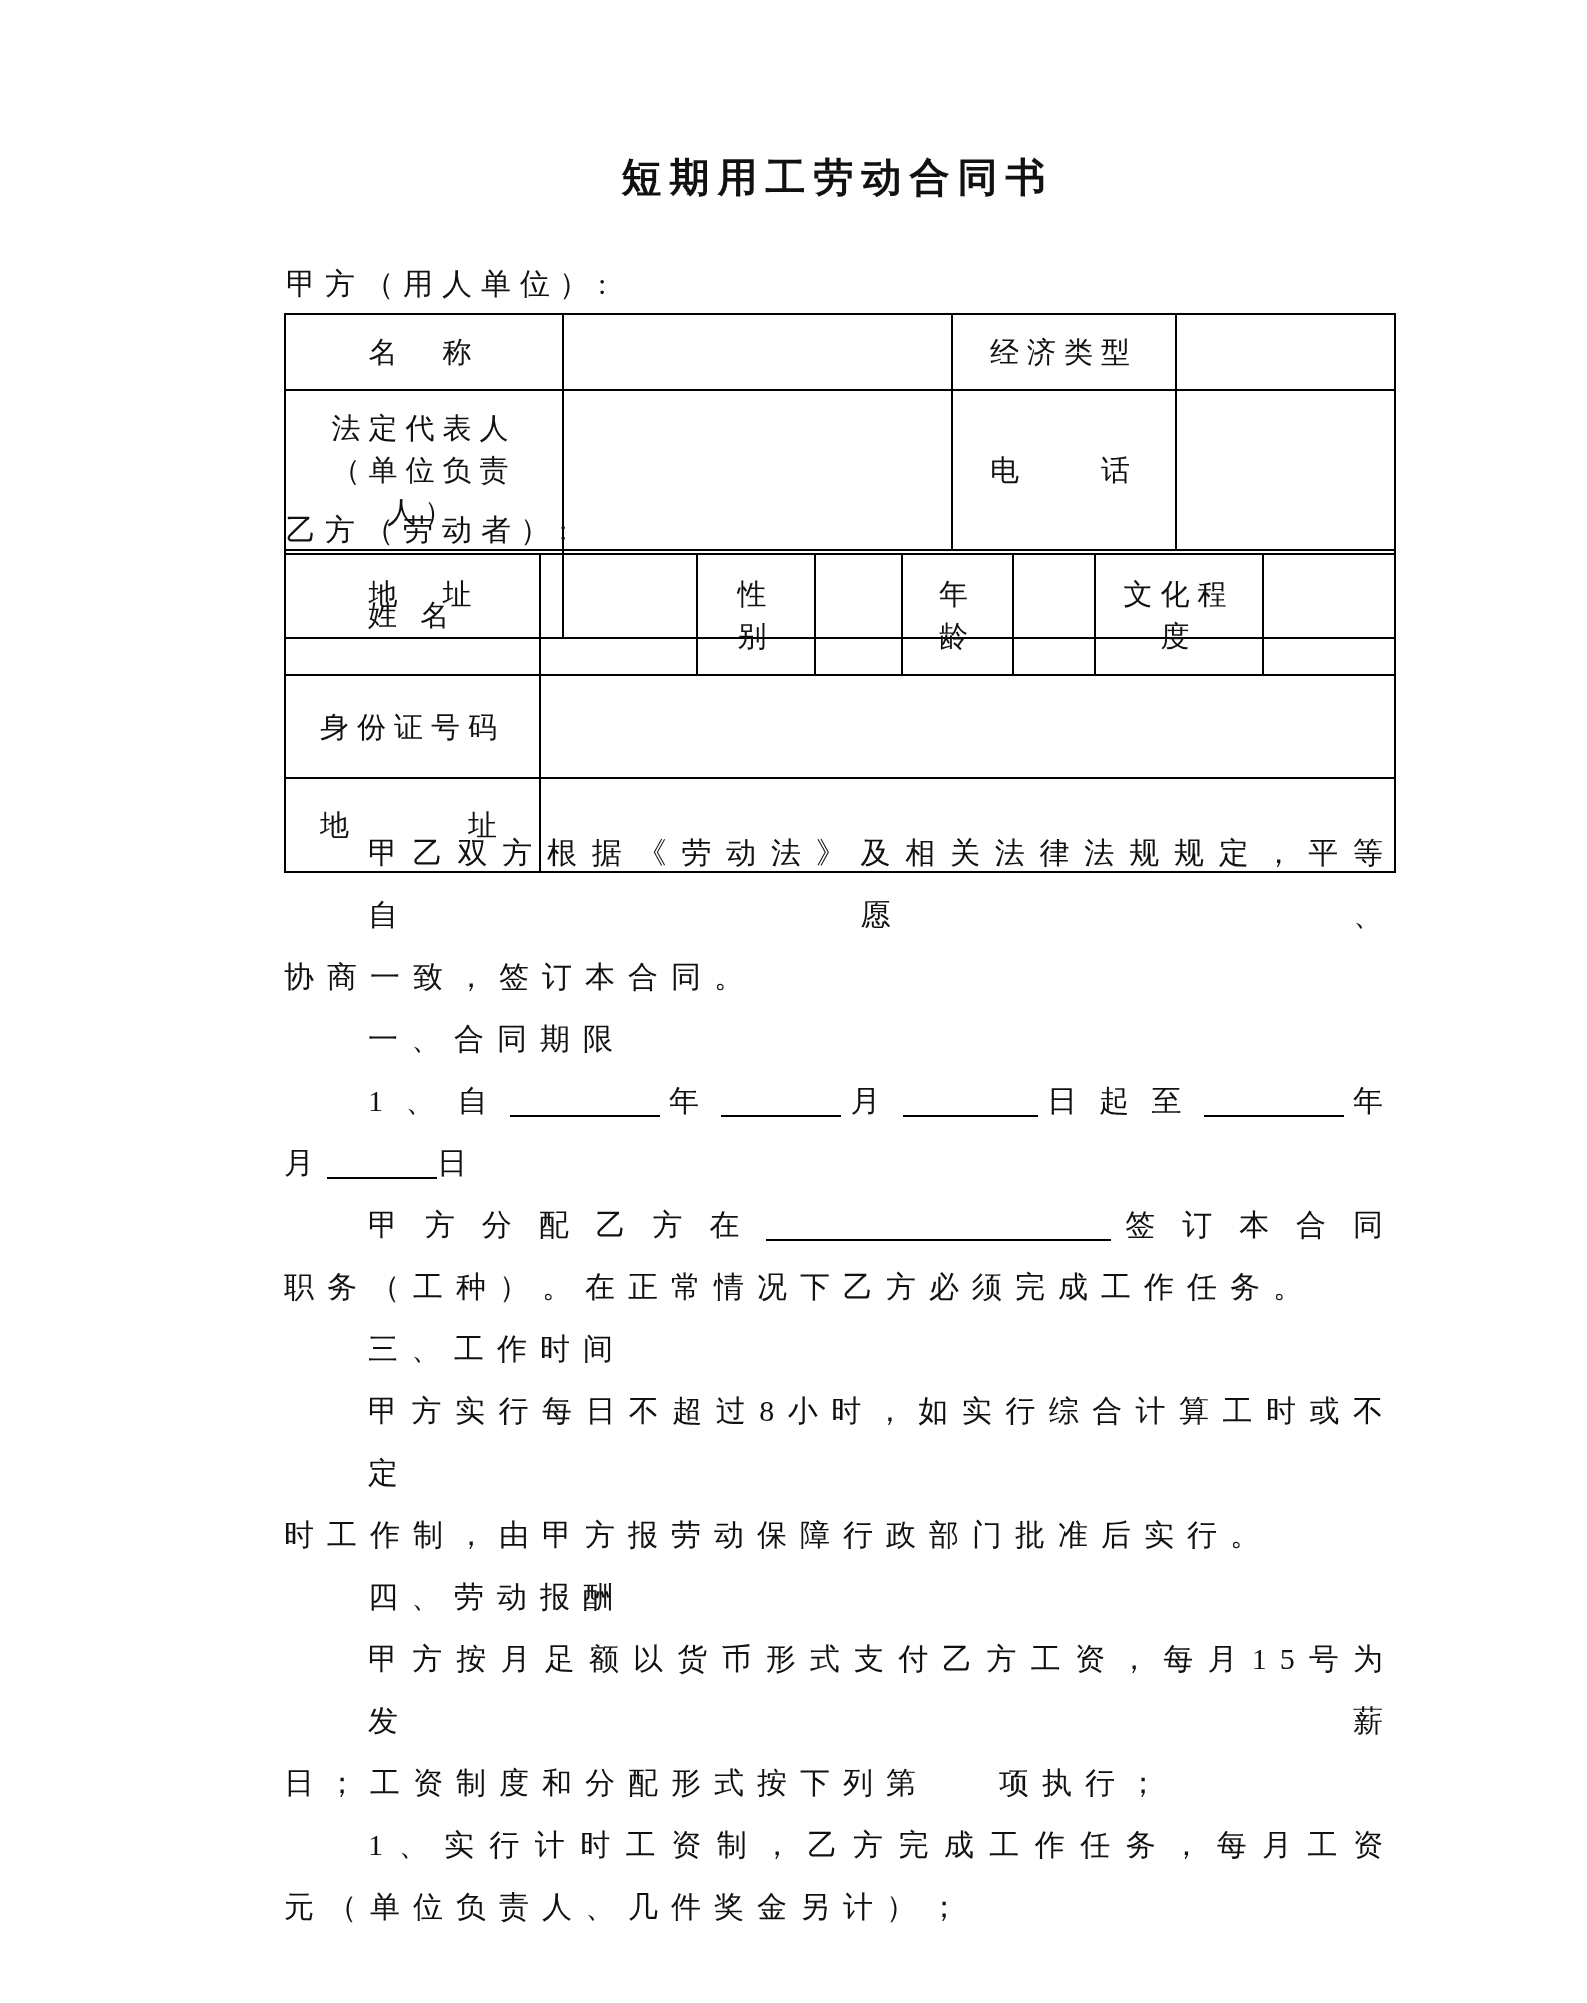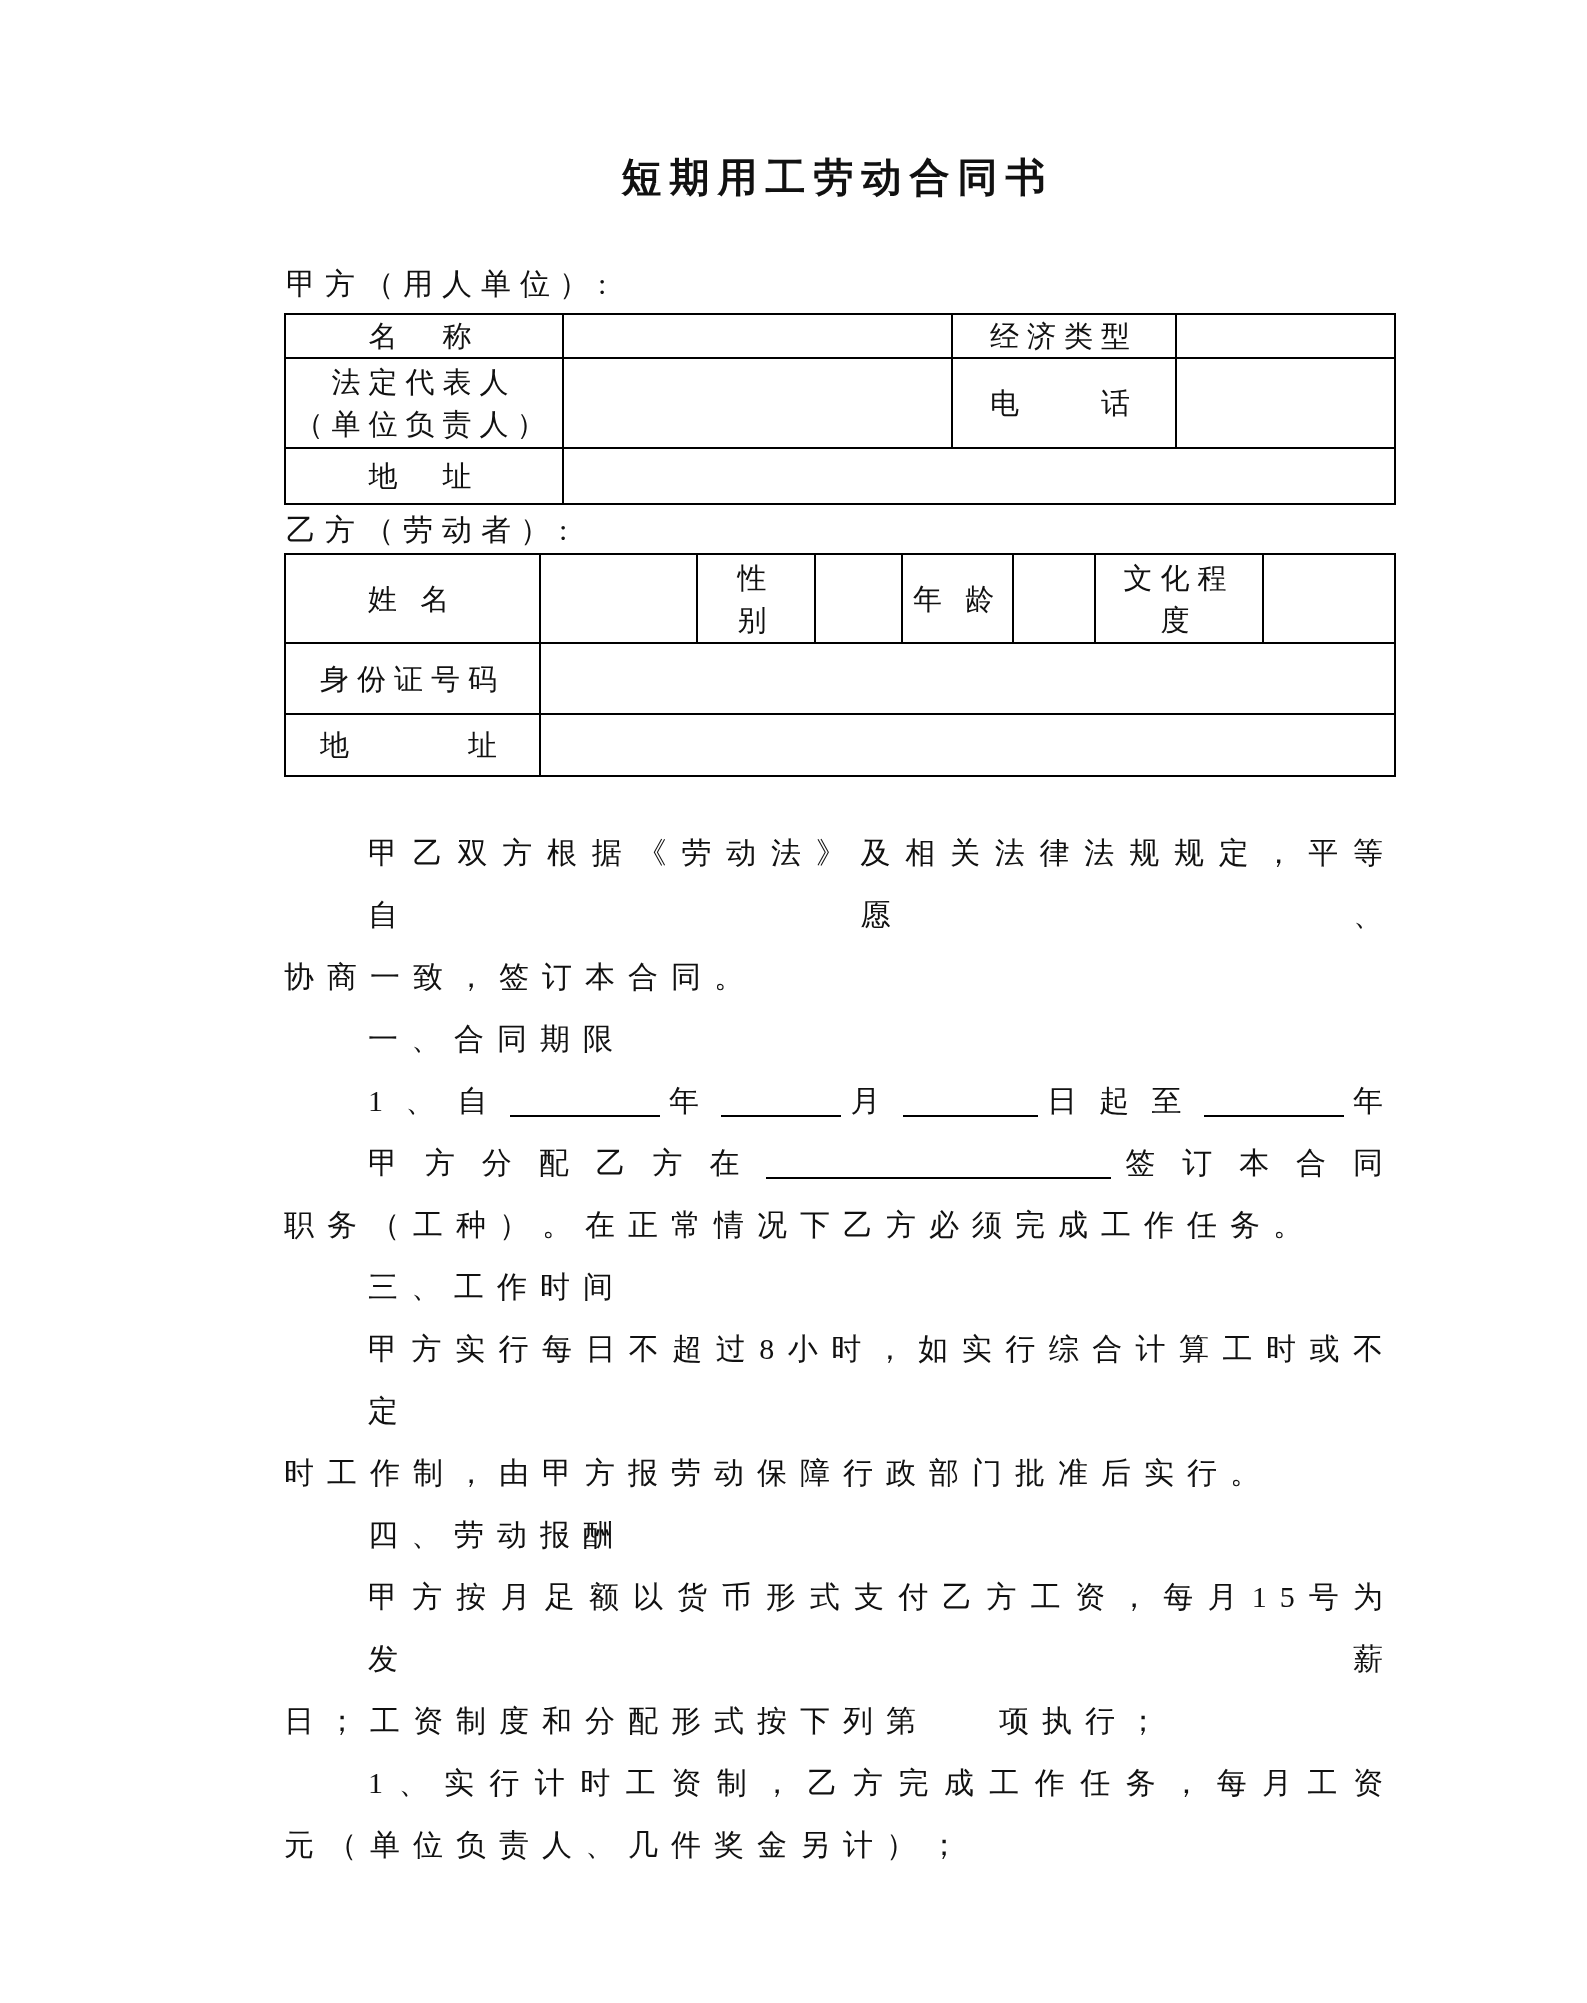--- a/index.html
+++ b/index.html
@@ -39,21 +39,21 @@
     width:1110px;
   }
   #table-a{top:313px;}
   #table-b{top:553px;border-radius:9px;}
   table.grid td{
     border:2px solid #000;
     text-align:center;
     vertical-align:middle;
     font-size:29px;
     letter-spacing:8px;
-    padding:0;
+    padding:16px;
     line-height:42px;
     overflow:hidden;
   }
   .body-text{
     position:absolute;
     left:240px;
     top:822px;
     width:1112px;
     font-size:30px;
     line-height:62px;
@@ -147,20 +147,21 @@
       <td colspan="7"></td>
     </tr>
   </tbody>
     </table>
 
   <div class="body-text">
     <div class="line indent fill"><span>甲乙双方根据《劳动法》及相关法律法规规定，平等自愿、</span></div>
     <div class="line"><span>协商一致，签订本合同。</span></div>
     <div class="line indent"><span>一、合同期限</span></div>
     <div class="line indent fill"><span>1、自</span><span class="blank w150"></span><span>年</span><span class="blank w120"></span><span>月</span><span class="blank w135"></span><span>日起至</span><span class="blank w140"></span><span>年</span></div>
+    <div class="line"><span>月</span><span class="blank w110"></span><span>日</span></div>
     <div class="line indent fill"><span>甲方分配乙方在</span><span class="blank w345"></span><span>签订本合同</span></div>
     <div class="line"><span>职务（工种）。在正常情况下乙方必须完成工作任务。</span></div>
     <div class="line indent"><span>三、工作时间</span></div>
     <div class="line indent fill"><span>甲方实行每日不超过8小时，如实行综合计算工时或不定</span></div>
     <div class="line"><span>时工作制，由甲方报劳动保障行政部门批准后实行。</span></div>
     <div class="line indent"><span>四、劳动报酬</span></div>
     <div class="line indent fill"><span>甲方按月足额以货币形式支付乙方工资，每月15号为发薪</span></div>
     <div class="line"><span>日；工资制度和分配形式按下列第</span><span class="gap w70"></span><span>项执行；</span></div>
     <div class="line indent fill"><span>1、实行计时工资制，乙方完成工作任务，每月工资</span></div>
     <div class="line"><span>元（单位负责人、几件奖金另计）；</span></div>

